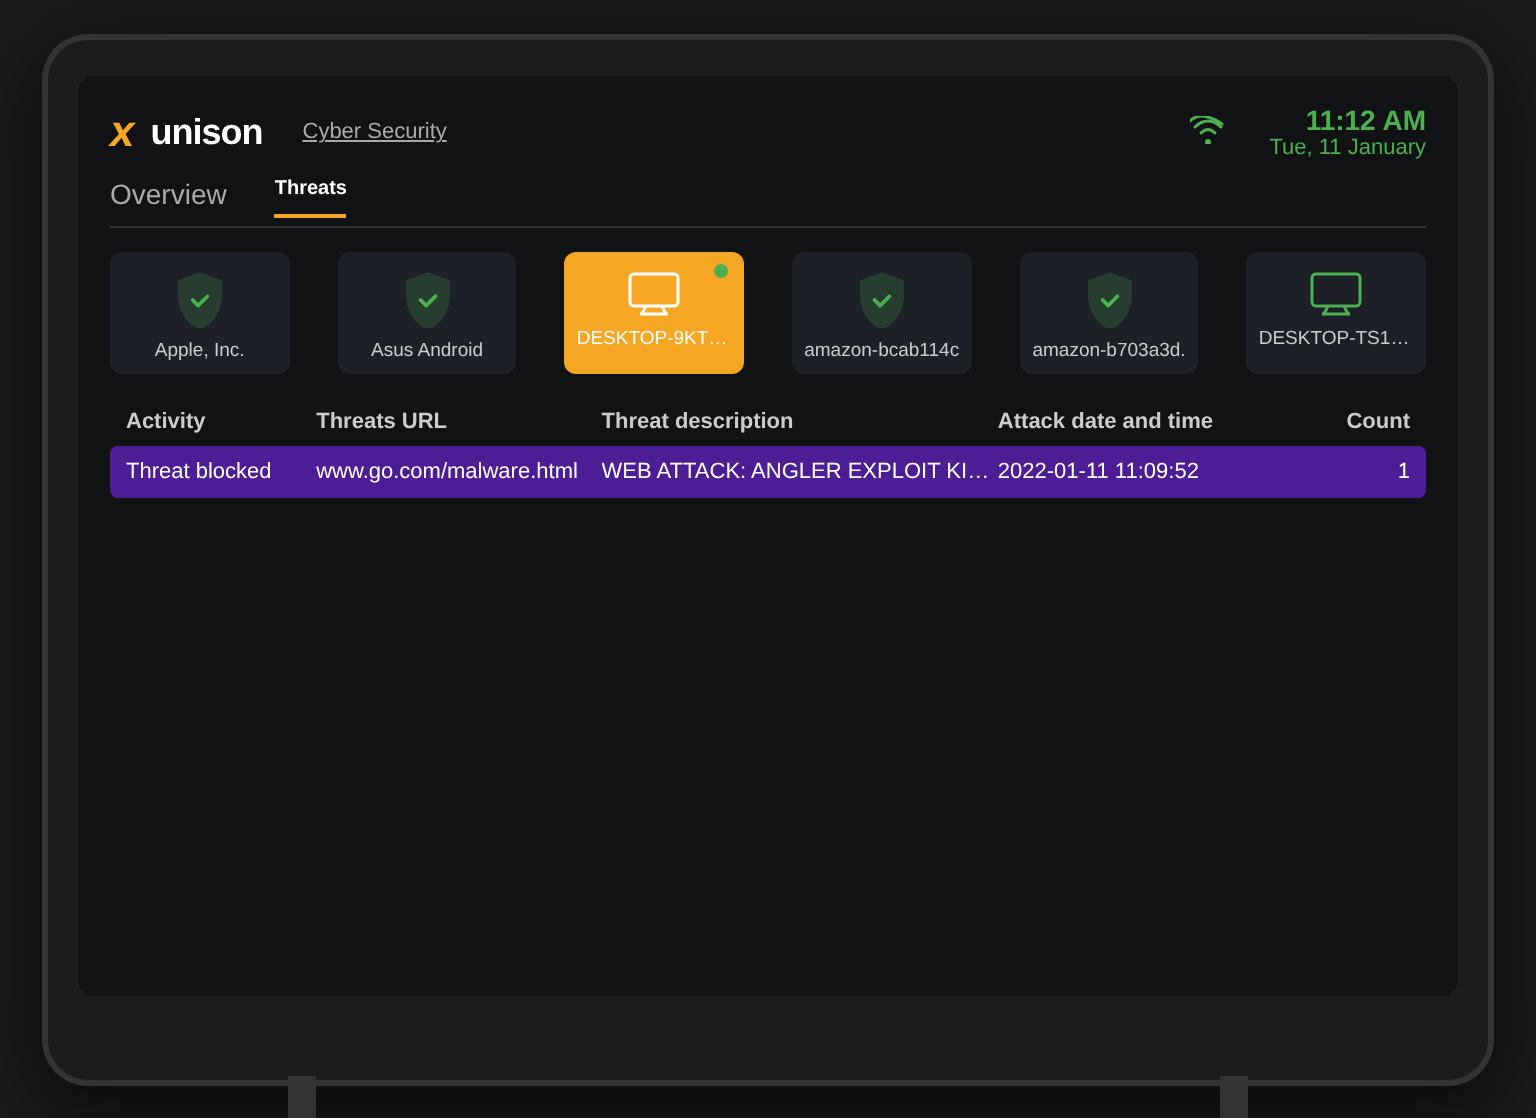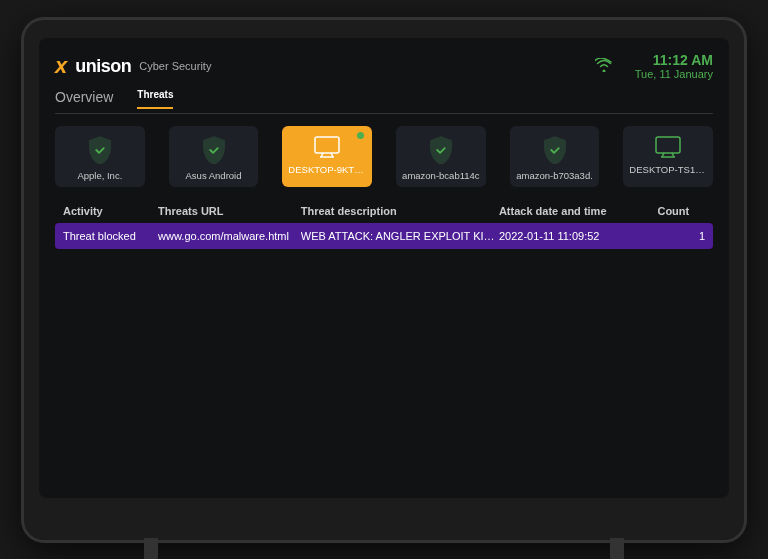--- a/index.html
+++ b/index.html
@@ -93,21 +93,22 @@
     .logo-unison {
       color: #ffffff;
       font-size: 18px;
       font-weight: 700;
       letter-spacing: -0.5px;
     }
 
     .logo-subtitle {
       color: #aaaaaa;
       font-size: 11px;
-      margin-left: 0;
+      margin-left: 12px;
+      text-decoration: underline;
     }
 
     .header-right {
       display: flex;
       align-items: center;
       gap: 22px;
     }
 
     .wifi-icon {
       color: #4caf50;
@@ -217,21 +218,21 @@
     .table-header-cell {
       color: #cccccc;
       font-size: 11px;
       font-weight: 600;
     }
 
     .col-activity { flex: 1.2; }
     .col-url { flex: 1.8; }
     .col-desc { flex: 2.5; }
     .col-date { flex: 2; }
-    .col-count { flex: 0.6; }
+    .col-count { flex: 0.6; text-align: right; }
 
     .table-row {
       display: flex;
       padding: 7px 8px;
       border-radius: 4px;
     }
 
     .table-row.highlighted {
       background: #4c1d95;
     }

